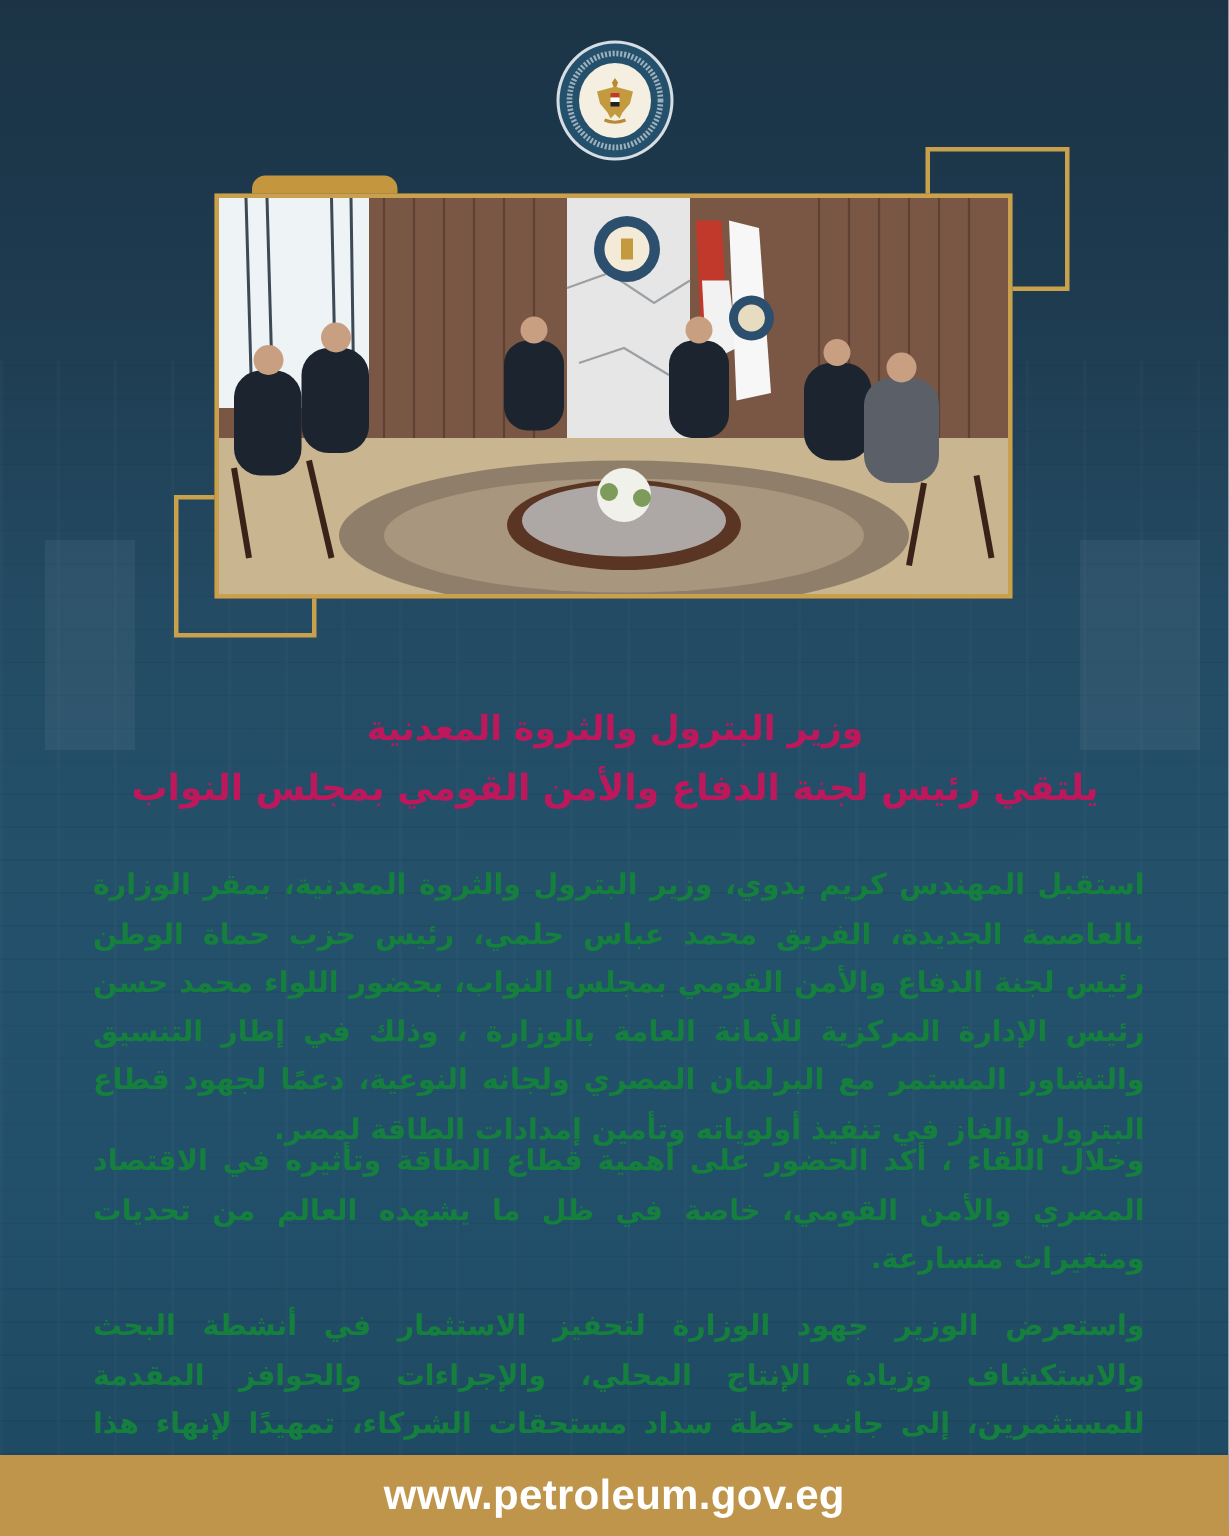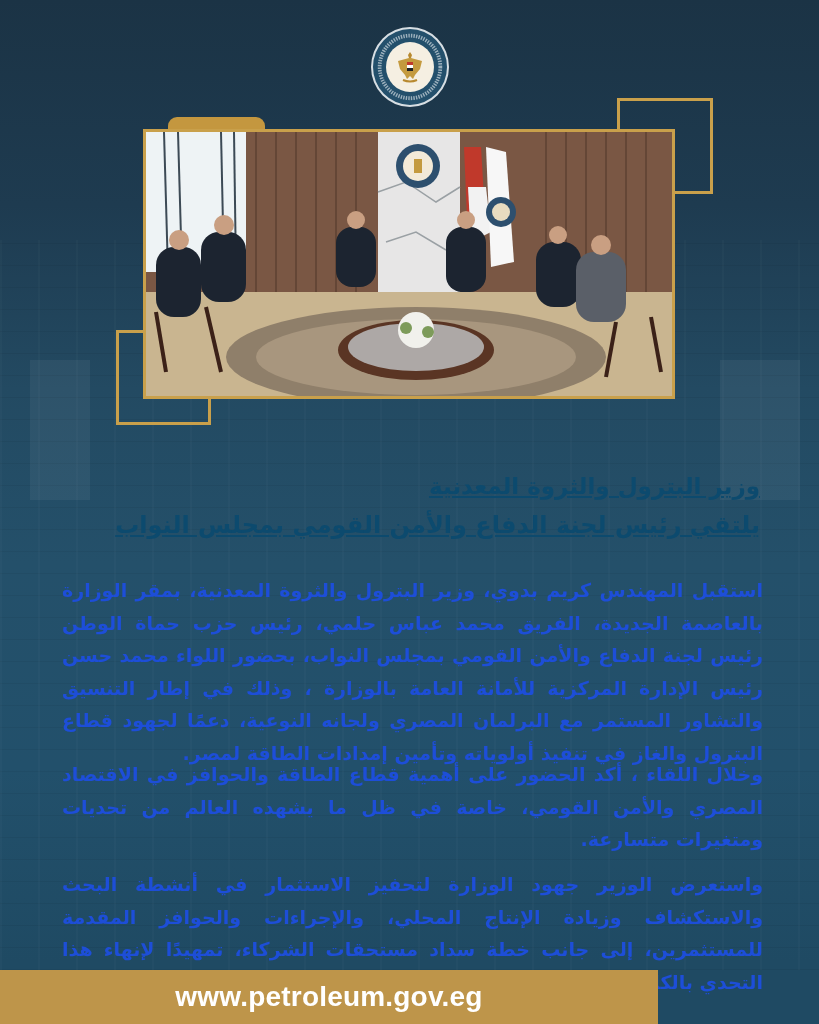--- a/index.html
+++ b/index.html
@@ -47,39 +47,38 @@
   .bracket-tr { left: 617px; top: 98px; width: 96px; height: 96px; }
   .bracket-bl { left: 116px; top: 330px; width: 95px; height: 95px; }
   .photo {
     position: absolute; left: 143px; top: 129px; width: 532px; height: 270px;
     border: 3px solid #c9a04b;
     overflow: hidden;
     background: #6e4d3a;
   }
   .photo-scene { position: absolute; inset: 0; }
   .headline {
-    position: absolute; left: 60px; width: 700px; 
-    color: #0c4a6e; font-weight: bold; direction: rtl;
+    position: absolute; left: 60px; width: 700px; text-align: center;
+    color: #be185d; font-weight: bold; direction: rtl;
     font-family: "DejaVu Sans", sans-serif;
-    text-decoration: underline;
   }
   .headline-1 { top: 473px; font-size: 23px; }
   .headline-2 { top: 511px; font-size: 24px; }
   .body-text {
     position: absolute; left: 62px; width: 701px;
-    color: #1d4ed8; direction: rtl; text-align: justify;
+    color: #15803d; direction: rtl; text-align: justify;
     font-size: 19px; line-height: 32.5px; font-weight: bold;
     font-family: "DejaVu Sans", sans-serif;
     text-align-last: right;
   }
   .p1 { top: 574px; }
   .p2 { top: 758px; }
   .p3 { top: 868px; }
   .footer {
-    position: absolute; left: 0; top: 970px; width: 658px; height: 54px;
+    position: absolute; left: 0; top: 970px; width: 819px; height: 54px;
     background: #be954a;
     display: flex; align-items: center; justify-content: center;
   }
   .footer-url {
     color: #ffffff; font-size: 28px; font-weight: bold;
     font-family: "Liberation Sans", sans-serif; letter-spacing: 0.2px;
   }
 </style>
 </head>
 <body>
@@ -179,18 +178,18 @@
       <path d="M470 190 L460 245"></path>
         <path d="M505 185 L515 240"></path>
     </g>
   </svg>
 </div>
 
 <div class="headline headline-1">وزير البترول والثروة المعدنية</div>
 <div class="headline headline-2">يلتقي رئيس لجنة الدفاع والأمن القومي بمجلس النواب</div>
 
 <p class="body-text p1">استقبل المهندس كريم بدوي، وزير البترول والثروة المعدنية، بمقر الوزارة بالعاصمة الجديدة، الفريق محمد عباس حلمي، رئيس حزب حماة الوطن رئيس لجنة الدفاع والأمن القومي بمجلس النواب، بحضور اللواء محمد حسن رئيس الإدارة المركزية للأمانة العامة بالوزارة ، وذلك في إطار التنسيق والتشاور المستمر مع البرلمان المصري ولجانه النوعية، دعمًا لجهود قطاع البترول والغاز في تنفيذ أولوياته وتأمين إمدادات الطاقة لمصر.</p>
-<p class="body-text p2">وخلال اللقاء ، أكد الحضور على أهمية قطاع الطاقة والحوافز في الاقتصاد المصري والأمن القومي، خاصة في ظل ما يشهده العالم من تحديات ومتغيرات متسارعة.</p>
+<p class="body-text p2">وخلال اللقاء ، أكد الحضور على أهمية قطاع الطاقة وتأثيره في الاقتصاد المصري والأمن القومي، خاصة في ظل ما يشهده العالم من تحديات ومتغيرات متسارعة.</p>
 <p class="body-text p3">واستعرض الوزير جهود الوزارة لتحفيز الاستثمار في أنشطة البحث والاستكشاف وزيادة الإنتاج المحلي، والإجراءات والحوافز المقدمة للمستثمرين، إلى جانب خطة سداد مستحقات الشركاء، تمهيدًا لإنهاء هذا التحدي بالكامل بنهاية يونيو القادم من العام الجارى.</p>
 
 <div class="footer">
   <span class="footer-url">www.petroleum.gov.eg</span>
 </div>
 
 </body></html>

